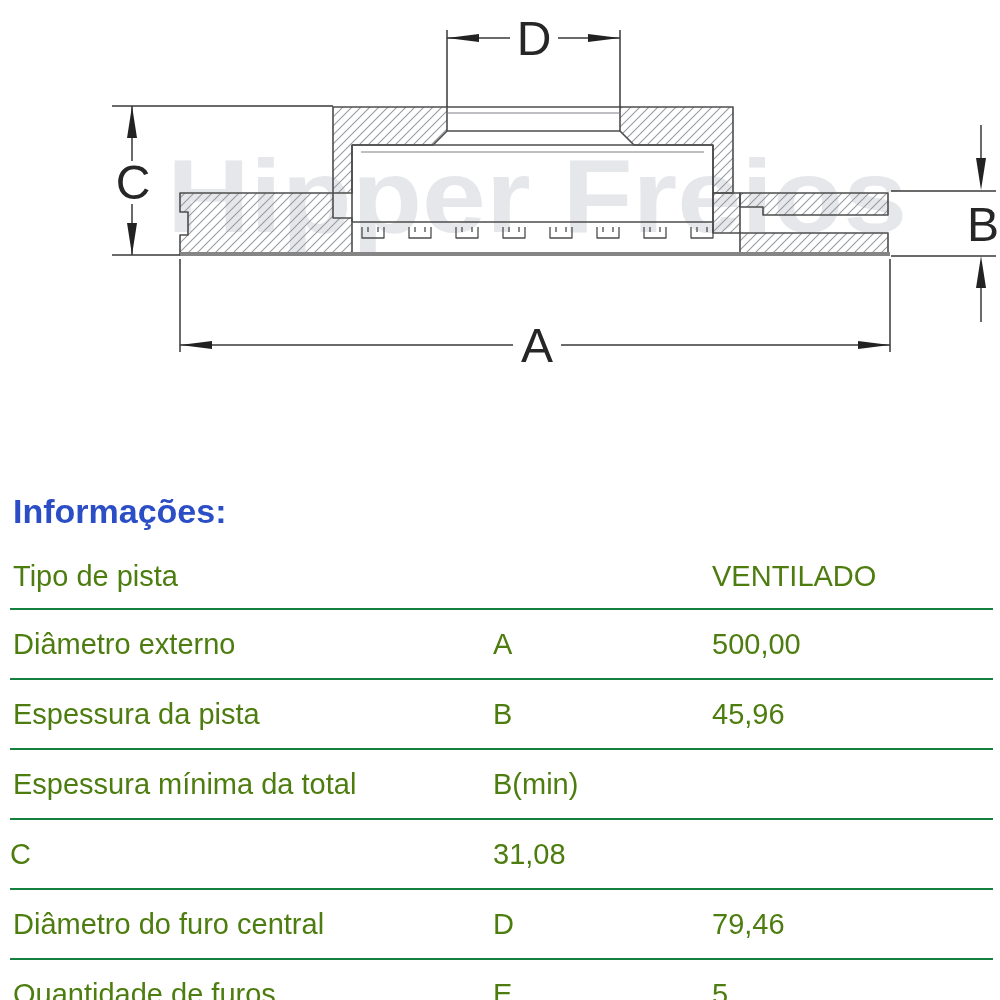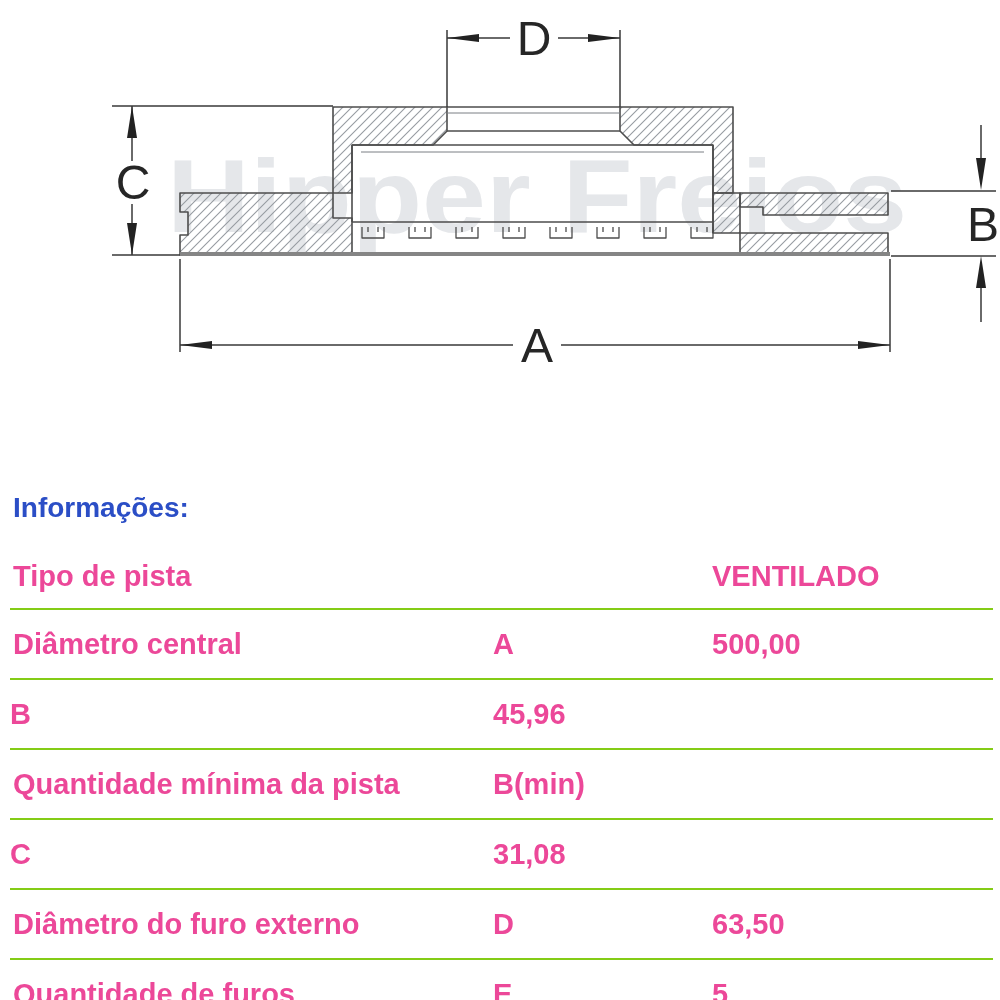--- a/index.html
+++ b/index.html
@@ -3,27 +3,27 @@
 <meta charset="utf-8">
 <style>
   html,body{margin:0;padding:0;background:#ffffff;}
   .page{
     position:relative;width:1000px;height:1000px;background:#fff;overflow:hidden;
     font-family:"Liberation Sans", sans-serif;
   }
   .diagram{position:absolute;top:0;left:0;}
   .info-heading{
     position:absolute;left:13px;top:492px;
-    font-size:28px;font-weight:bold;color:#2b4ec6;letter-spacing:0px;
+    font-size:34px;font-weight:bold;color:#2b4ec6;letter-spacing:0px;
   }
   .info-table{position:absolute;top:545px;left:10px;width:983px;}
   .spec-row{
     display:grid;grid-template-columns:483px 219px auto;
-    align-items:center;height:68px;border-bottom:2px solid #84cc16;
-    font-size:29px;font-weight:bold;color:#ec4899;
+    align-items:center;height:68px;border-bottom:2px solid #15803d;
+    font-size:29px;font-weight:normal;color:#4d7c0f;
   }
   .spec-row.first{height:63px;}
   .spec-row .c1{padding-left:3px;}
   .svgtext{font-family:"Liberation Sans", sans-serif;}
 </style>
 </head>
 <body>
 
 <div class="page">
 
@@ -106,40 +106,41 @@
 
   <div class="info-heading">Informações:</div>
 
   <div class="info-table">
     <div class="spec-row first">
       <div class="c1">Tipo de pista</div>
       <div class="c2"></div>
       <div class="c3">VENTILADO</div>
     </div>
     <div class="spec-row">
-      <div class="c1">Diâmetro central</div>
+      <div class="c1">Diâmetro externo</div>
       <div class="c2">A</div>
       <div class="c3">500,00</div>
     </div>
     <div class="spec-row">
+      <div class="c1">Espessura da pista</div>
       <div class="c2">B</div>
       <div class="c3">45,96</div>
     </div>
     <div class="spec-row">
-      <div class="c1">Quantidade mínima da pista</div>
+      <div class="c1">Espessura mínima da total</div>
       <div class="c2">B(min)</div>
     </div>
     <div class="spec-row">
       <div class="c2">C</div>
       <div class="c3">31,08</div>
     </div>
     <div class="spec-row">
-      <div class="c1">Diâmetro do furo externo</div>
+      <div class="c1">Diâmetro do furo central</div>
       <div class="c2">D</div>
-      <div class="c3">63,50</div>
+      <div class="c3">79,46</div>
     </div>
     <div class="spec-row">
       <div class="c1">Quantidade de furos</div>
       <div class="c2">E</div>
       <div class="c3">5</div>
     </div>
   </div>
 
 </div>
 

